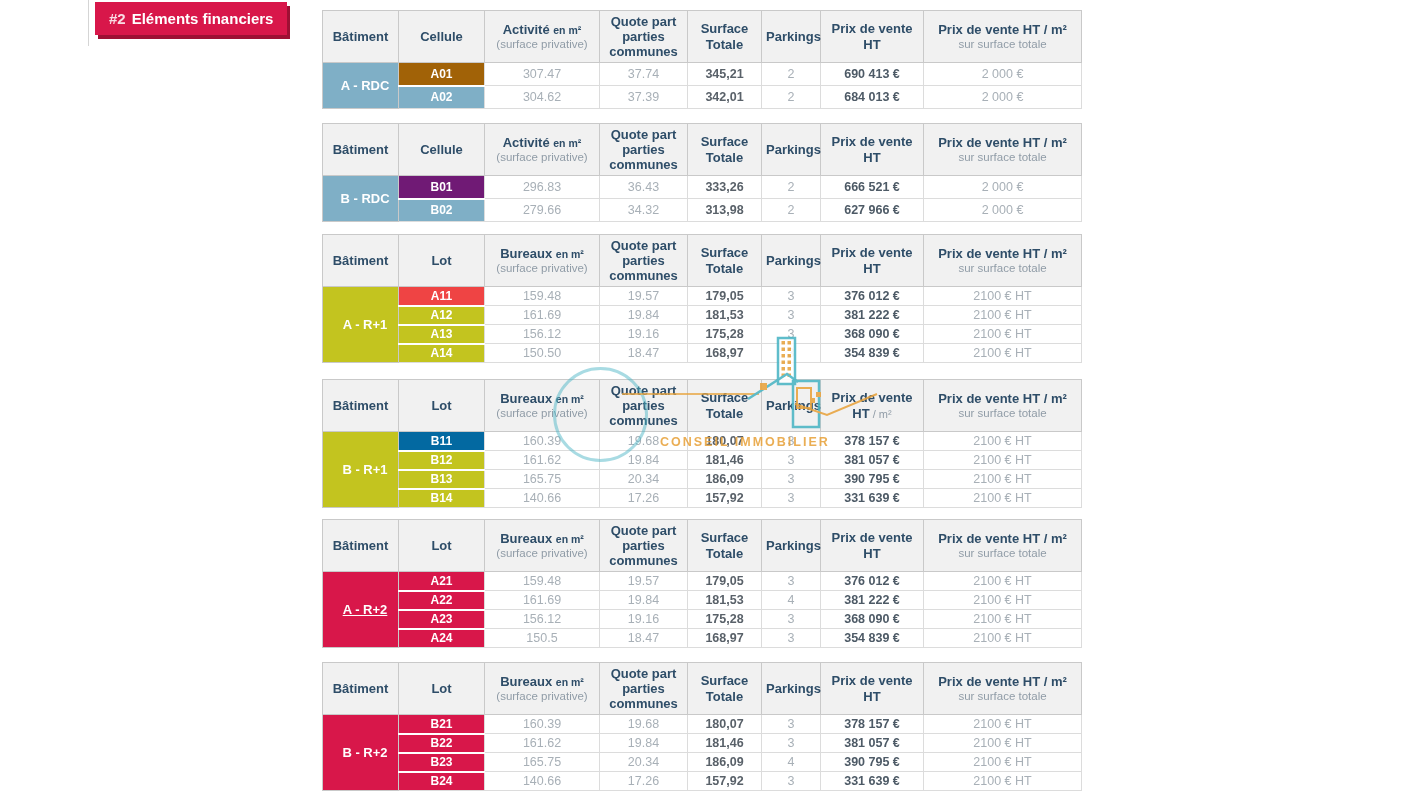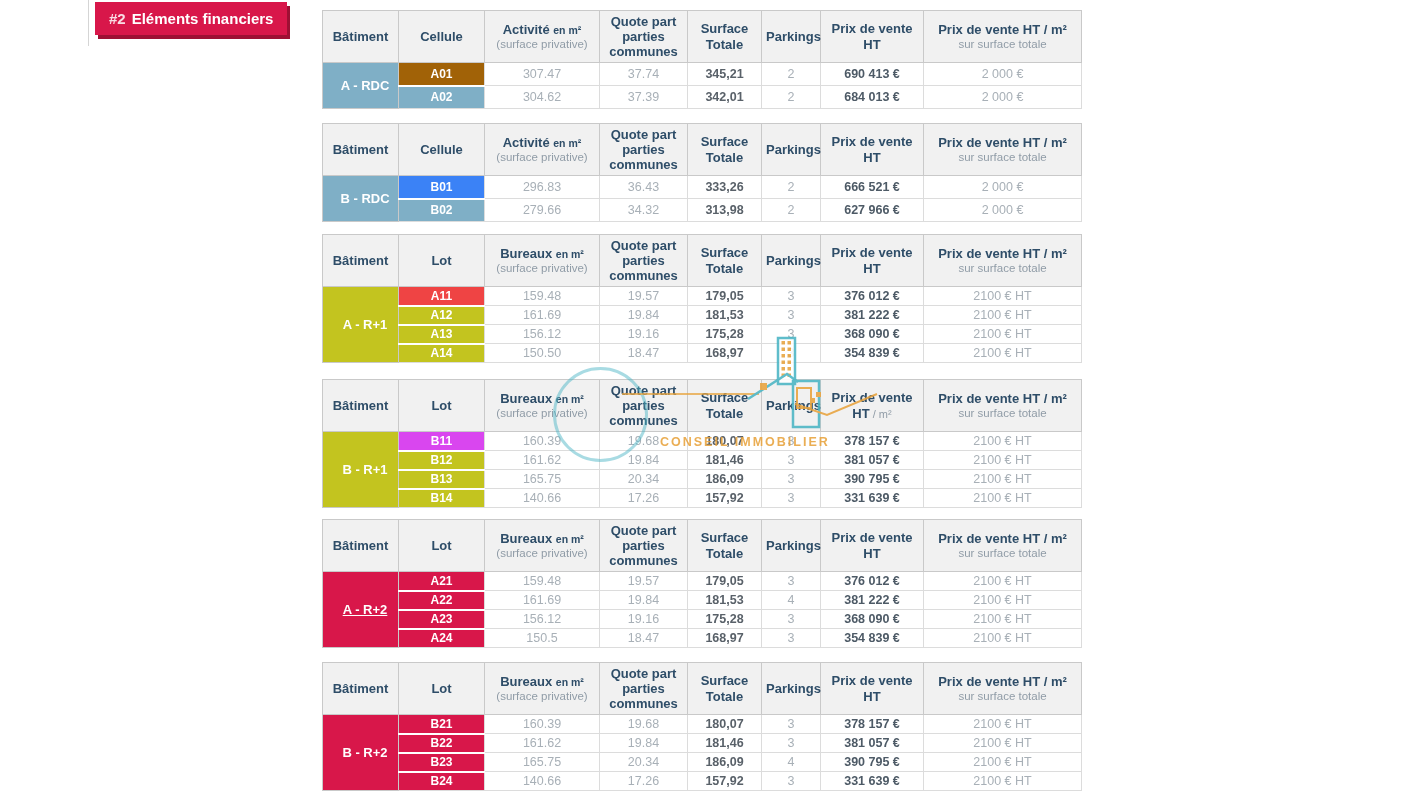--- a/index.html
+++ b/index.html
@@ -122,21 +122,21 @@
             <th>Quote part parties communes</th>
             <th>Surface Totale</th>
             <th>Parkings</th>
             <th><span class="hmain">Prix de vente HT</span></th>
             <th><span class="hmain">Prix de vente HT / m²</span><span class="hsub">sur surface totale</span></th>
           </tr>
         </thead>
         <tbody>
           <tr>
             <td class="cell-group" rowspan="2" style="background: rgb(127, 175, 198);">B - RDC</td>
-            <td class="cell-lot" style="background: #3b82f6; margin-left: 36px;">B01</td>
+            <td class="cell-lot" style="background: #701a75; margin-left: 36px;">B01</td>
             <td class="c-light">296.83</td>
             <td class="c-light">36.43</td>
             <td class="c-dark">333,26</td>
             <td class="c-light">2</td>
             <td class="c-prix">666 521 €</td>
             <td class="c-light">2 000 €</td>
           </tr>
           <tr>
             <td class="cell-lot" style="background: rgb(127, 175, 198);">B02</td>
             <td class="c-light">279.66</td>
@@ -230,21 +230,21 @@
             <th>Quote part parties communes</th>
             <th>Surface Totale</th>
             <th>Parkings</th>
             <th><span class="hmain">Prix de vente HT</span><span class="hsuffix"> / m²</span></th>
             <th><span class="hmain">Prix de vente HT / m²</span><span class="hsub">sur surface totale</span></th>
           </tr>
         </thead>
         <tbody>
           <tr>
             <td class="cell-group" rowspan="4" style="background: rgb(195, 196, 31);">B - R+1</td>
-            <td class="cell-lot" style="background: #d946ef;">B11</td>
+            <td class="cell-lot" style="background: #0369a1;">B11</td>
             <td class="c-light">160.39</td>
             <td class="c-light">19.68</td>
             <td class="c-dark">180,07</td>
             <td class="c-light">3</td>
             <td class="c-prix">378 157 €</td>
             <td class="c-light">2100 € HT</td>
           </tr>
           <tr>
             <td class="cell-lot" style="background: rgb(195, 196, 31);">B12</td>
             <td class="c-light">161.62</td>

